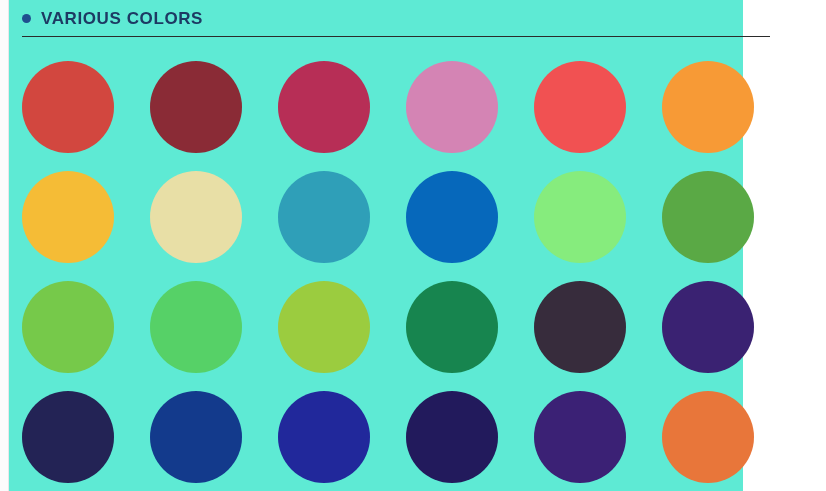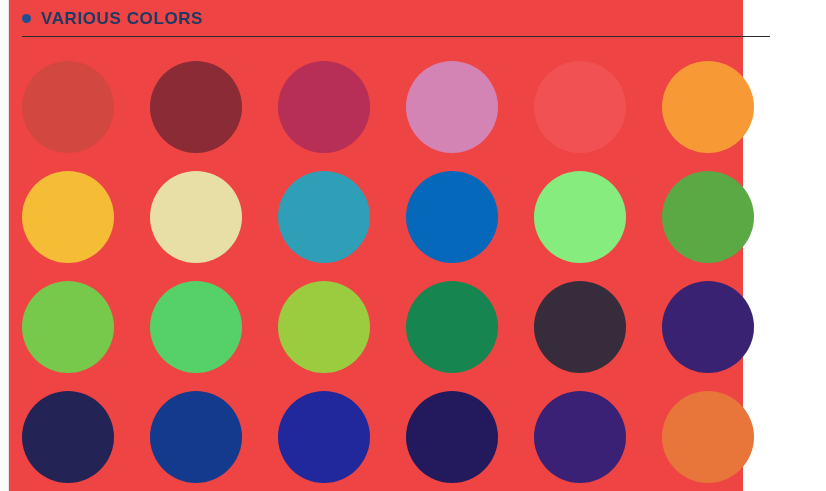--- a/index.html
+++ b/index.html
@@ -10,21 +10,21 @@
     width: 826px;
     height: 491px;
     background: #ffffff;
     font-family: "Liberation Sans", sans-serif;
     overflow: hidden;
   }
   .page {
     position: relative;
     width: 743px;
     height: 491px;
-    background: #ef4444;
+    background: #5eead4;
     box-sizing: border-box;
   }
   
   .left-gutter {
     position: absolute;
     left: 0;
     top: 0;
     width: 8px;
     height: 491px;
     background: #fbfbfc;

